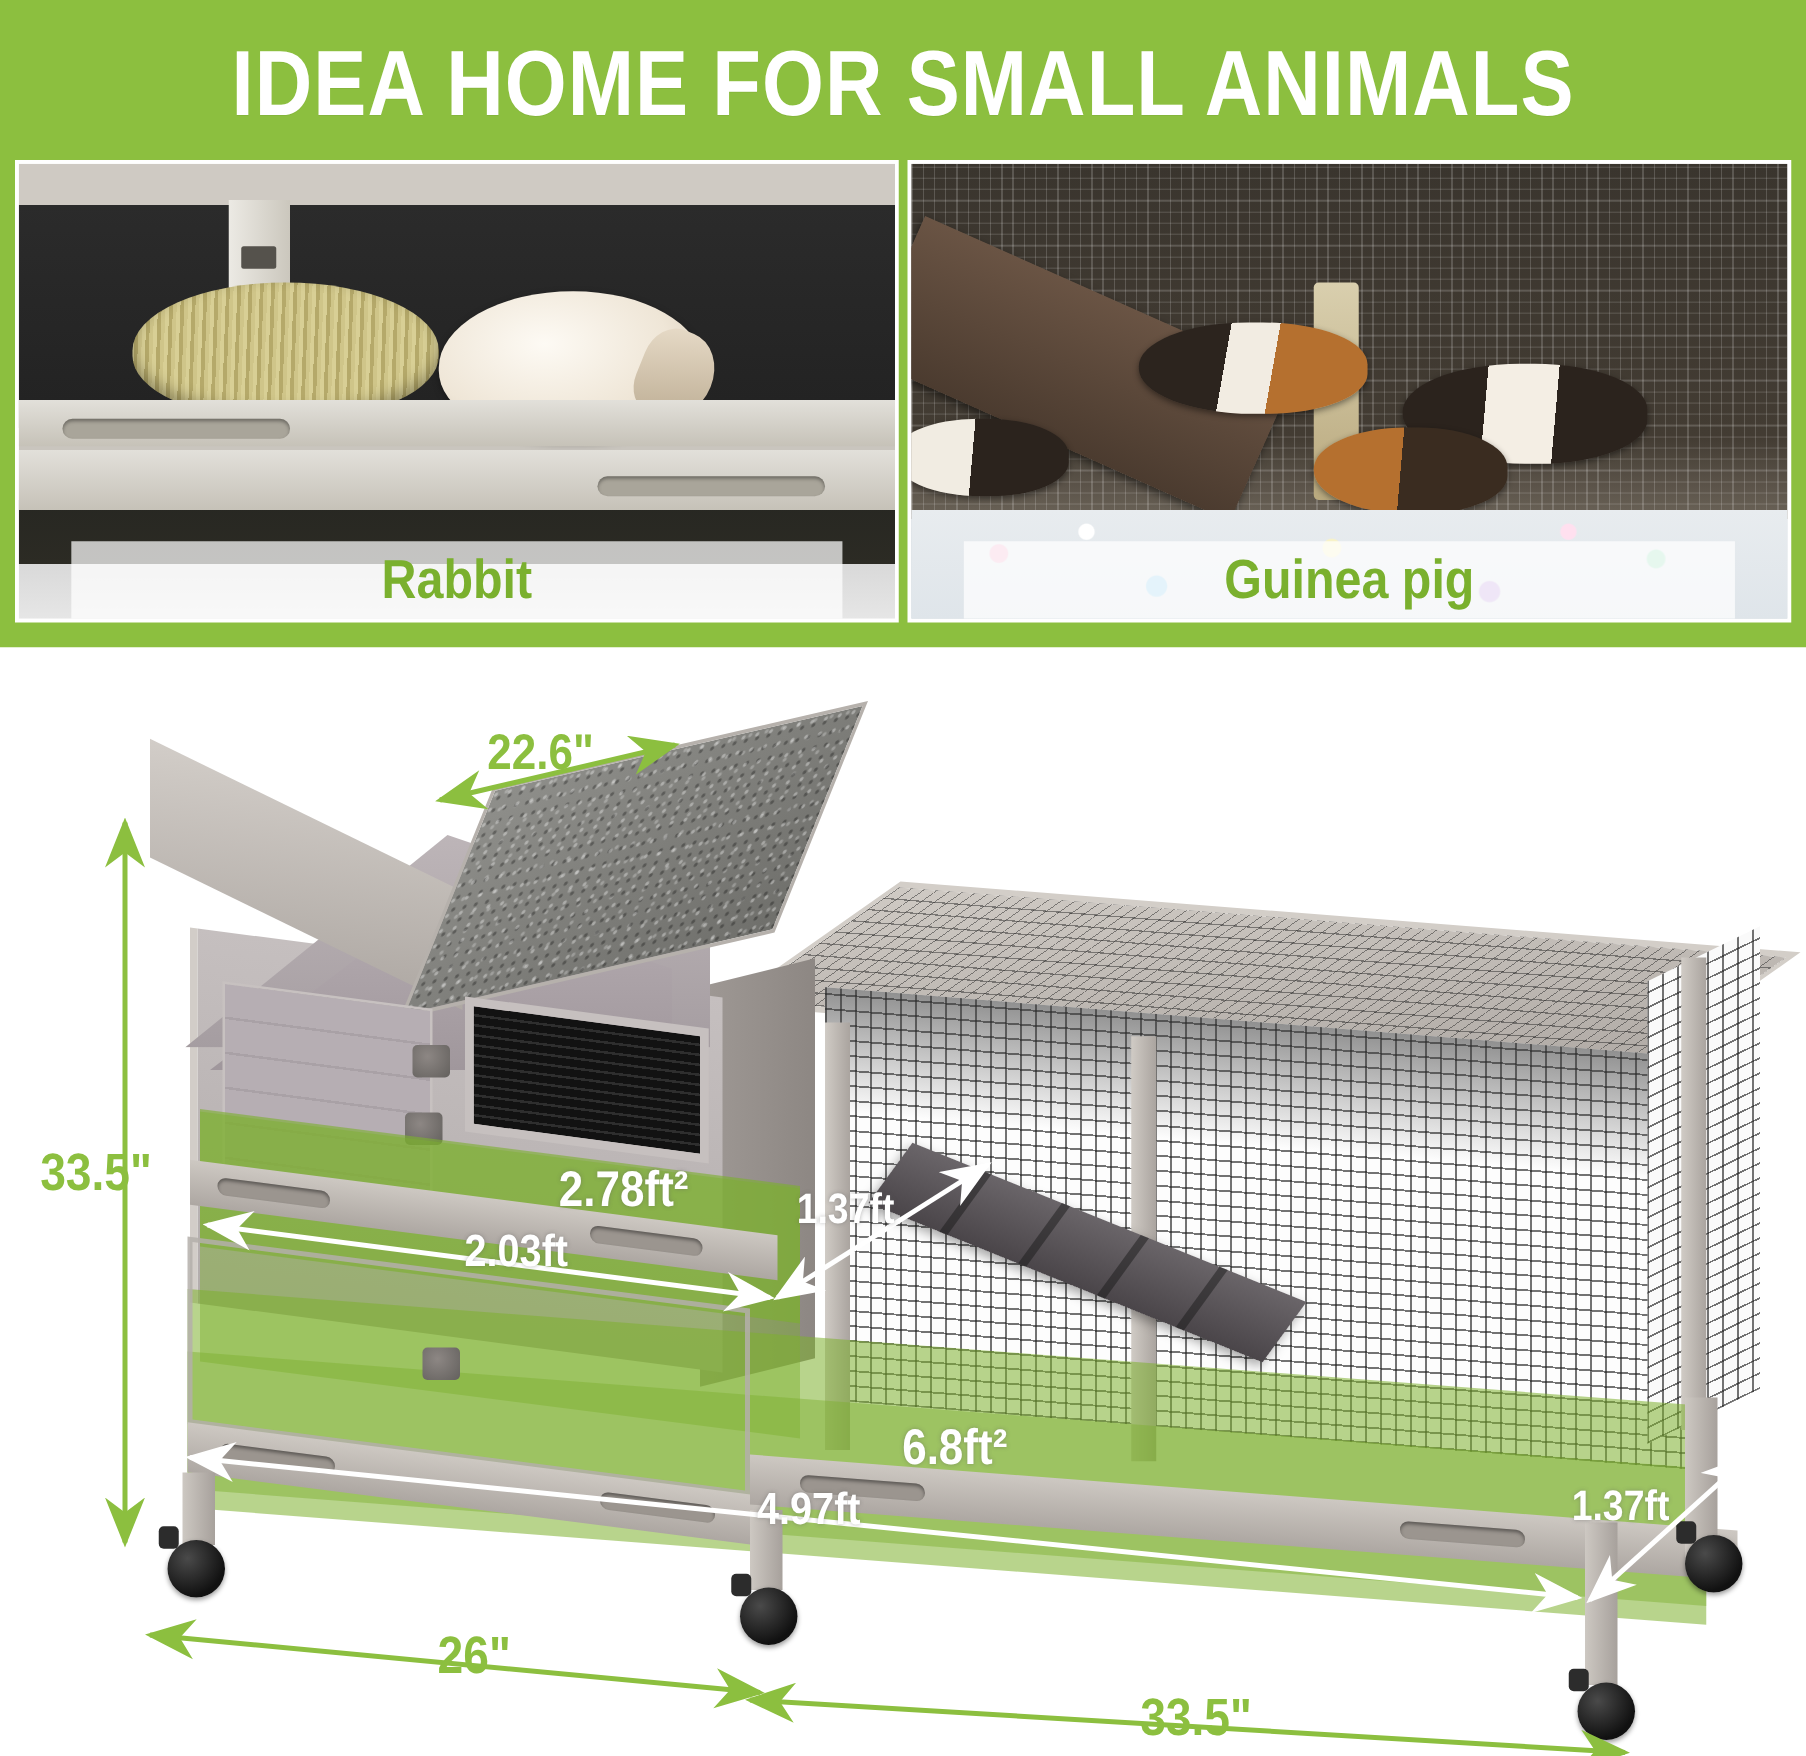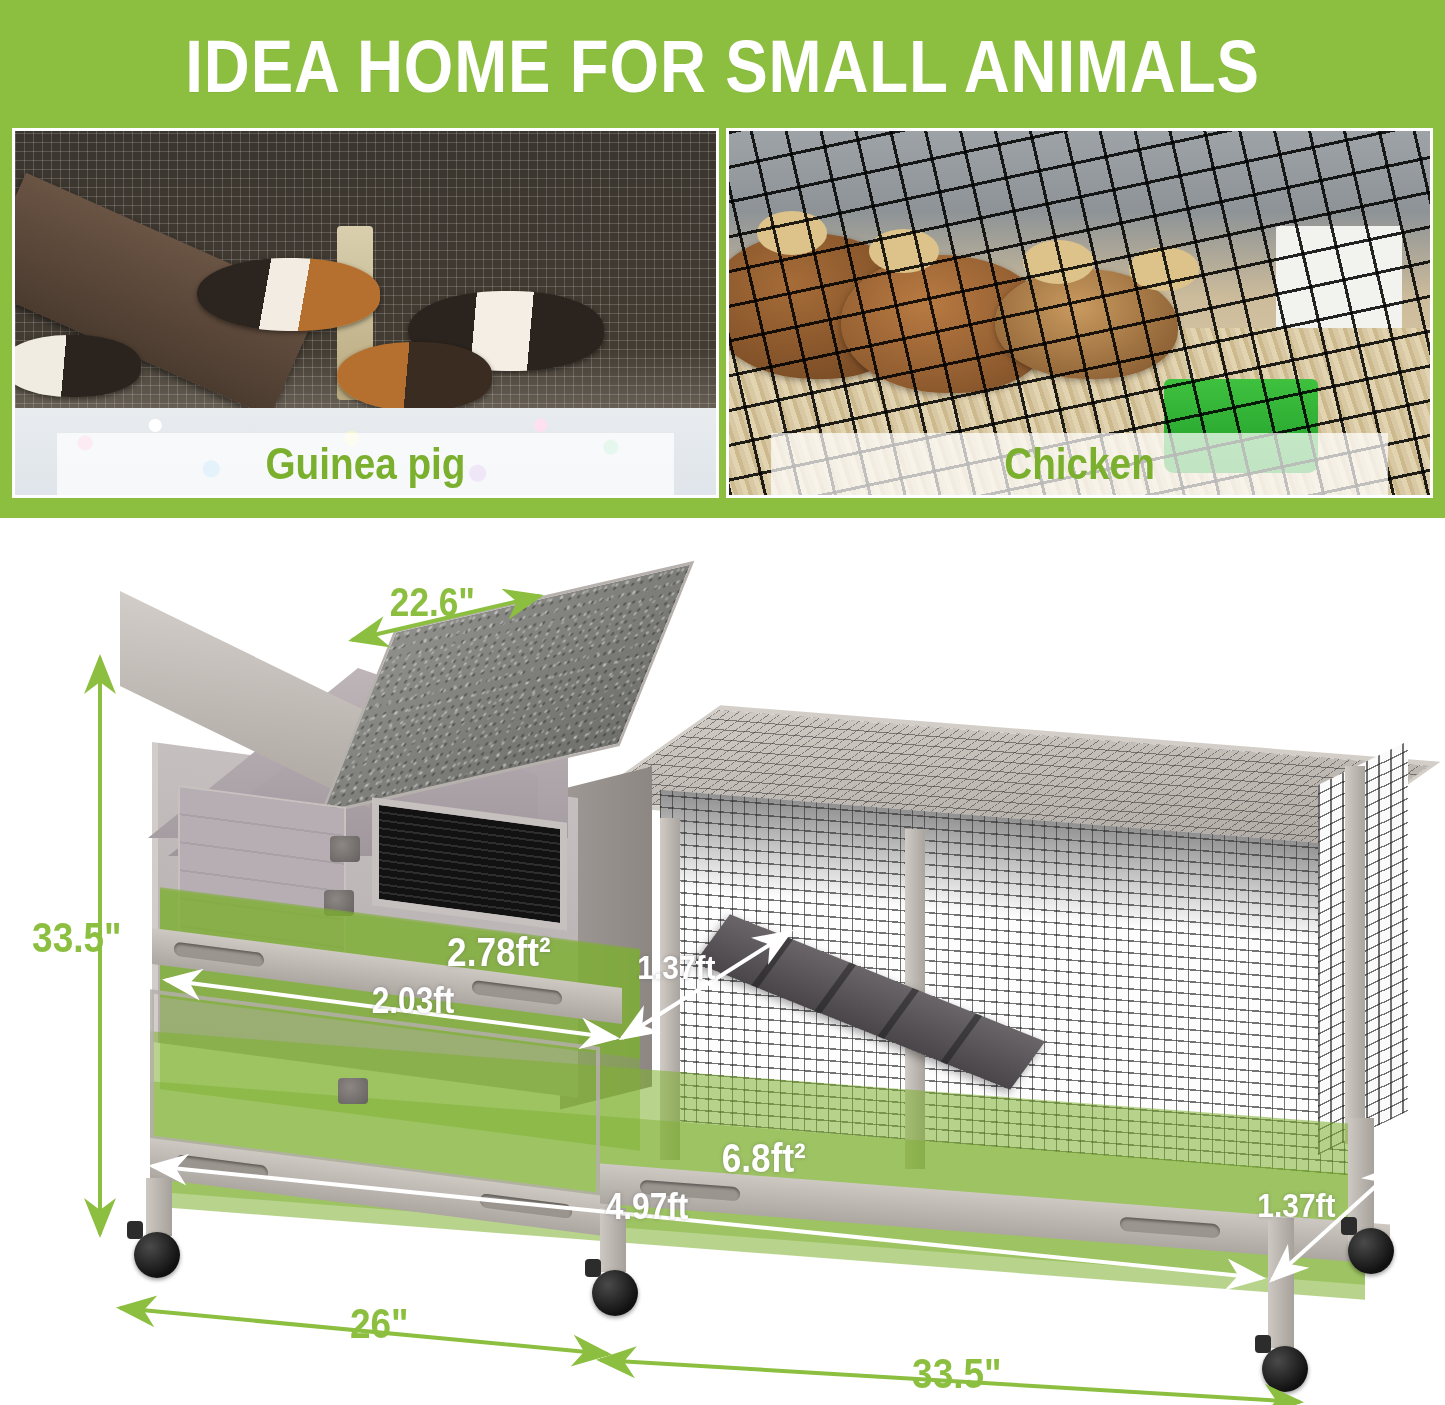--- a/index.html
+++ b/index.html
@@ -414,55 +414,57 @@
 </style>
 </head>
 <body>
 
 <div id="banner">
 
   <div id="banner-title">IDEA HOME FOR SMALL ANIMALS</div>
 
   <div id="photo-strip">
 
+    <div class="photo-card">
+      <div class="photo-inner">
+        <div class="ph-rabbit">
+          <div class="rb-post"></div>
+          <div class="rb-latch" style="top:18%"></div>
+          <div class="rb-latch" style="top:30%"></div>
+          <div class="rb-hay"></div>
+          <div class="rb-bunny">
+            <div class="rb-ear"></div>
+          </div>
+          <div class="rb-rail" style="top:52%">
+            <div class="rb-slot" style="left:5%;top:40%;width:26%"></div>
+          </div>
+          <div class="rb-rail" style="top:63%;height:13%">
+            <div class="rb-slot" style="left:66%;top:44%;width:26%"></div>
+          </div>
+        </div>
+        <div class="photo-label">Rabbit</div>
+      </div>
+    </div>
 
     <div class="photo-card">
       <div class="photo-inner">
         <div class="ph-gp">
           <div class="gp-mesh"></div>
           <div class="gp-ramp"></div>
           <div class="gp-toy"></div>
           <div class="gp-pig gp-p1"></div>
           <div class="gp-pig gp-p2"></div>
           <div class="gp-pig gp-p3"></div>
           <div class="gp-pig gp-p4"></div>
           <div class="gp-bed"></div>
         </div>
         <div class="photo-label">Guinea pig</div>
       </div>
     </div>
 
-    <div class="photo-card">
-      <div class="photo-inner">
-        <div class="ph-ck">
-          <div class="ck-panel"></div>
-          <div class="ck-shavings"></div>
-          <div class="ck-feeder"></div>
-          <div class="ck-bird ck-b1"></div>
-          <div class="ck-bird ck-b2"></div>
-          <div class="ck-bird ck-b3"></div>
-          <div class="ck-head ck-h1"></div>
-          <div class="ck-head ck-h2"></div>
-          <div class="ck-head ck-h3"></div>
-          <div class="ck-head ck-h4"></div>
-          <div class="ck-wire"></div>
-        </div>
-        <div class="photo-label">Chicken</div>
-      </div>
-    </div>
 
 
   </div>
 </div>
 
 <div id="diagram">
 
   <div id="hutch">
 
     <div class="run-top">

